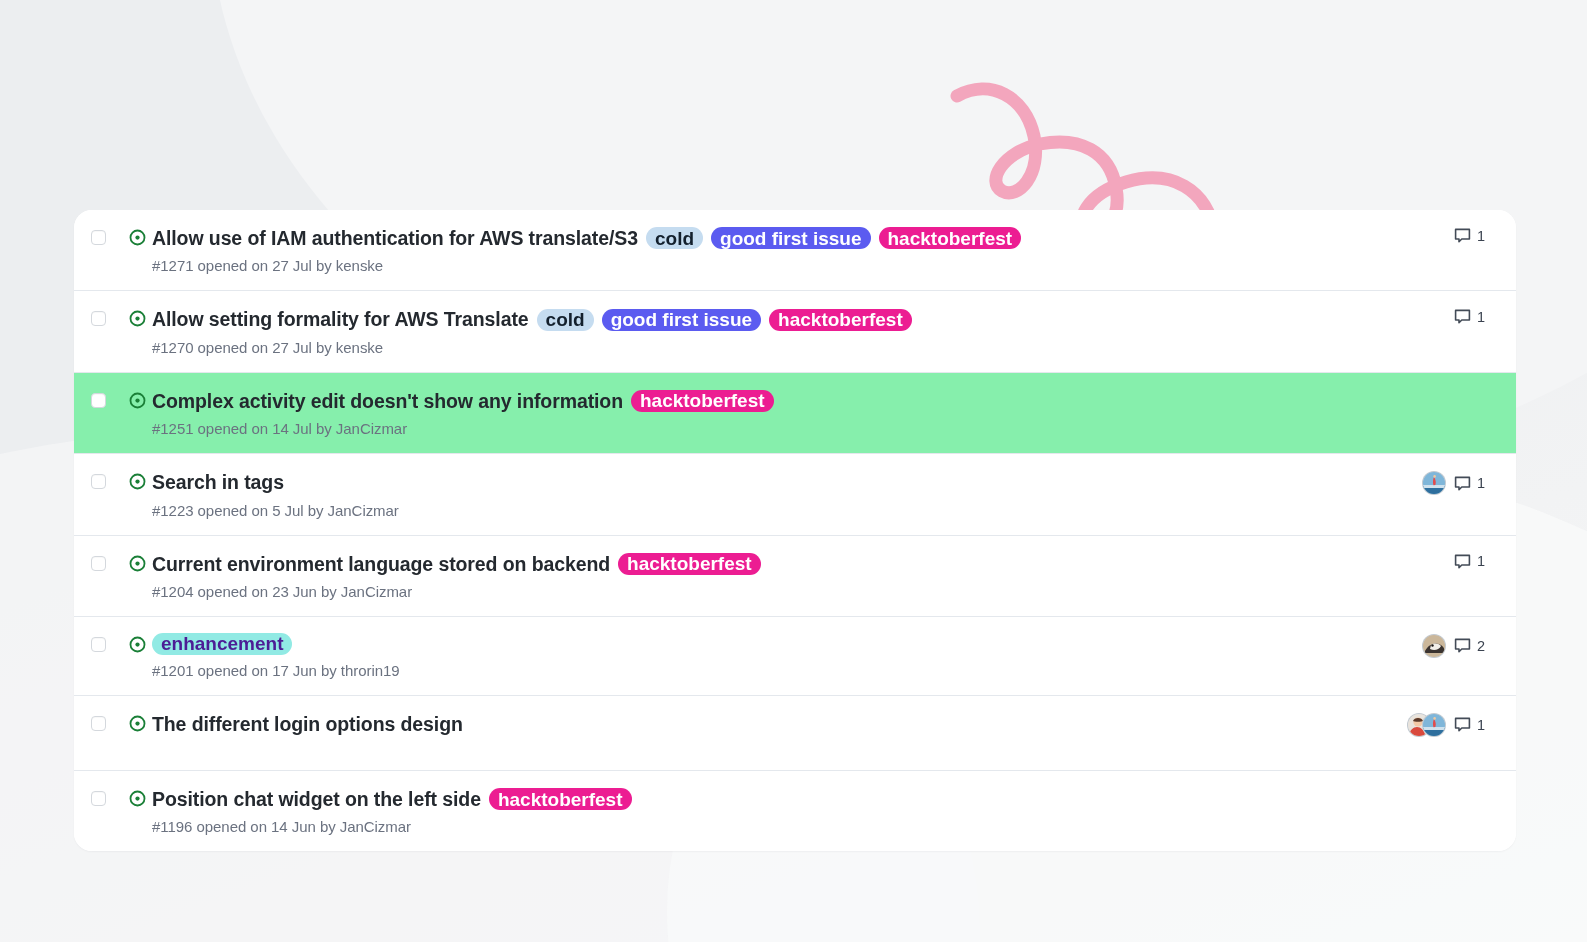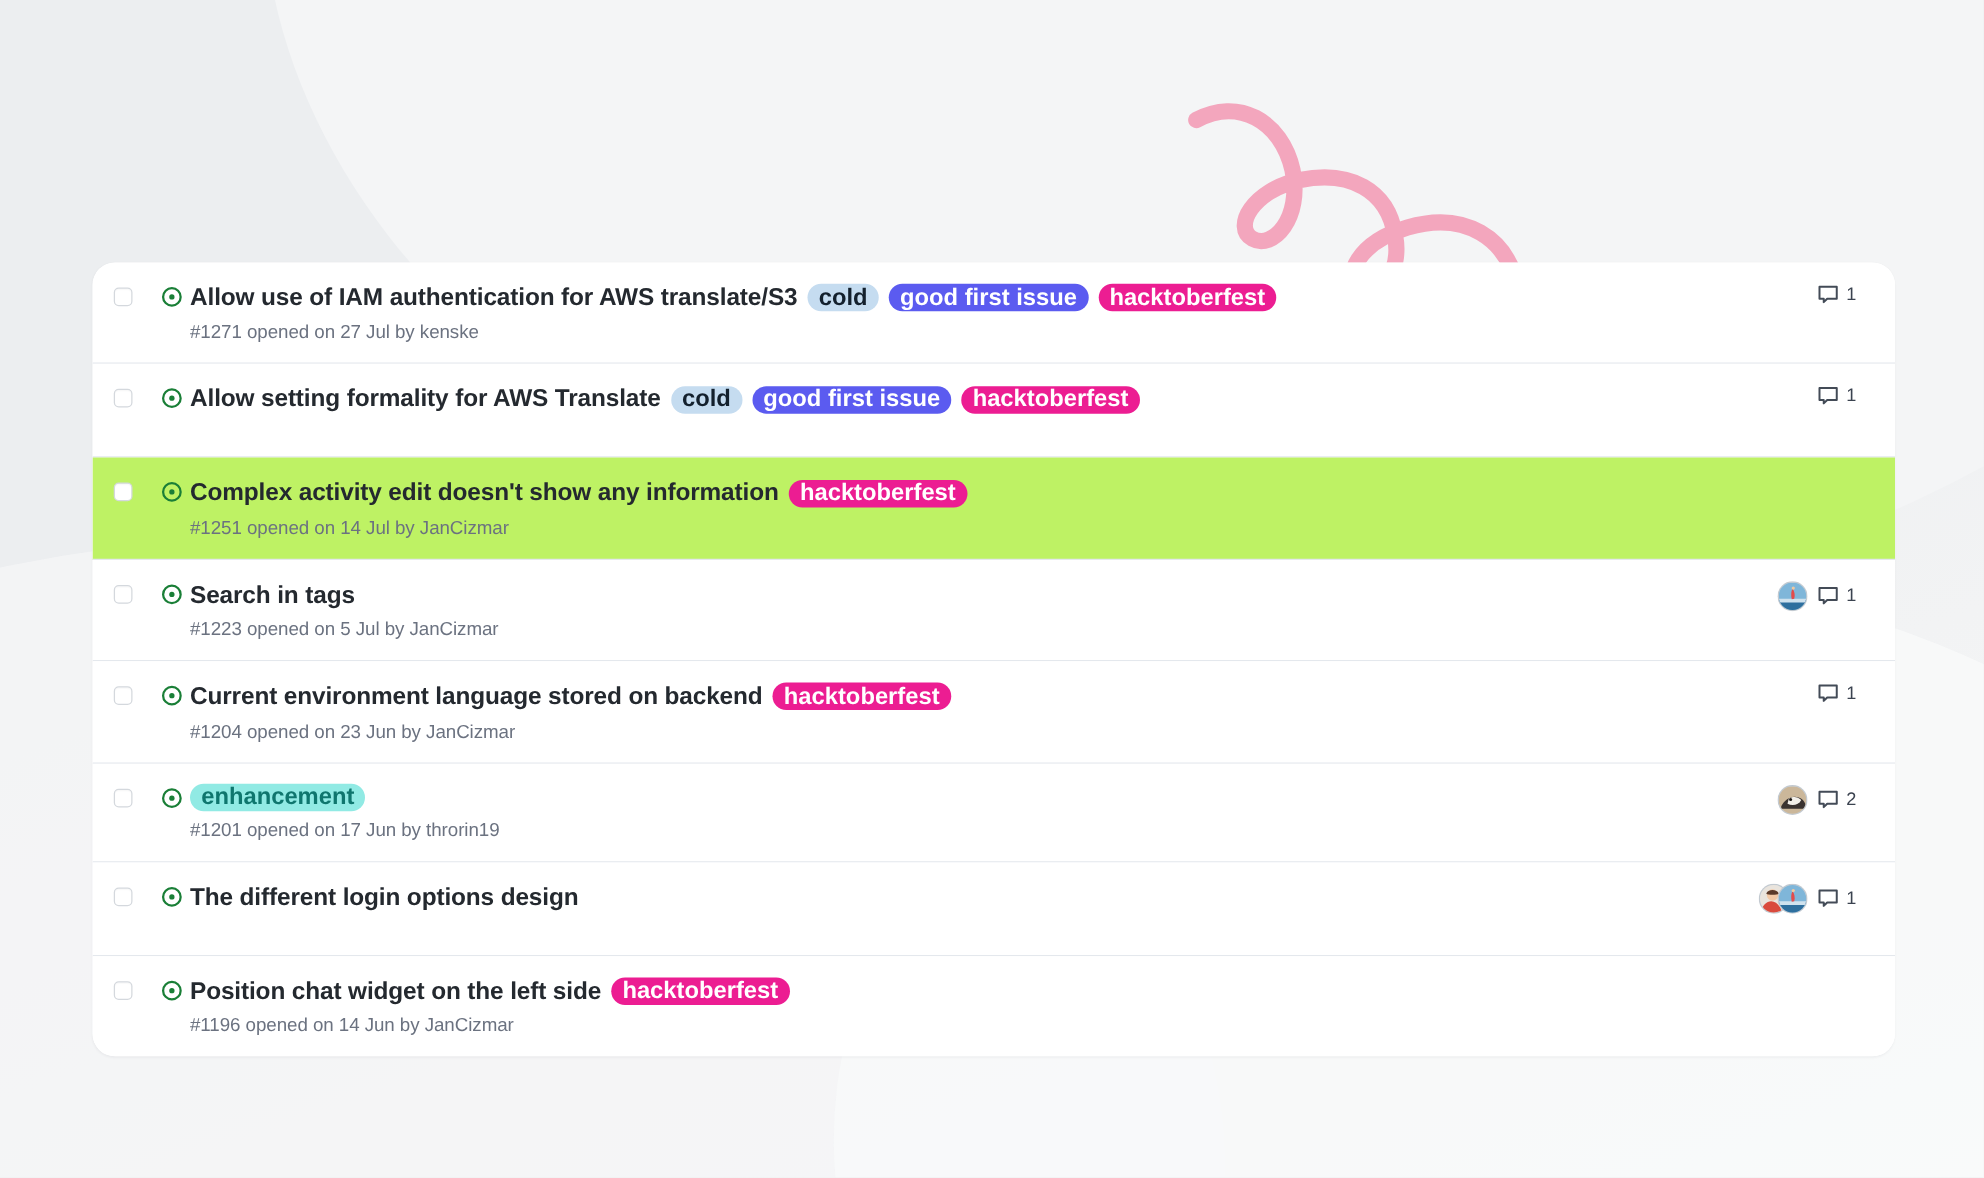--- a/index.html
+++ b/index.html
@@ -63,21 +63,21 @@
   .row {
     position: relative;
     display: flex;
     align-items: flex-start;
     padding: 16px 0 16px 0;
     border-bottom: 1px solid #e4e8ed;
     background: #ffffff;
     min-height: 75px;
   }
   .row:last-child { border-bottom: none; }
-  .row.hovered { background: #bef264; }
+  .row.hovered { background: #86efac; }
 
   .cb-cell {
     width: 48px;
     display: flex;
     justify-content: center;
     padding-top: 4px;
     flex: 0 0 48px;
   }
   .checkbox {
     width: 15px; height: 15px;
@@ -229,20 +229,21 @@
     </div>
     <div class="main-cell">
       <div class="title-line">
         <span class="issue-title">Allow setting formality for AWS Translate</span>
         <span class="labels-holder" style="display:inline-flex;gap:8px;align-items:center;">
               <span class="label" style="background: rgb(197, 220, 240); color: rgb(19, 32, 45);">cold</span>
               <span class="label" style="background: rgb(91, 91, 240); color: rgb(255, 255, 255);">good first issue</span>
               <span class="label" style="background: rgb(236, 29, 146); color: rgb(255, 255, 255);">hacktoberfest</span>
             </span>
       </div>
+      <div class="meta">#1270 opened on 27 Jul by kenske</div>
     </div>
     <div class="right-cell">
       <div class="avatars"></div>
       <div class="comment-cell">
         <svg width="17" height="17" viewBox="0 0 16 16">
           <path d="M1.5 2.25h13v9h-7.2l-2.6 2.6v-2.6H1.5z" fill="none" stroke="#434b57" stroke-width="1.5" stroke-linejoin="round"></path>
         </svg>
         <span class="comment-count">1</span>
       </div>
     </div>
@@ -346,21 +347,21 @@
     </div>
     <div class="state-cell">
       <svg width="17" height="17" viewBox="0 0 16 16">
         <circle cx="8" cy="8" r="6.6" fill="none" stroke="#1a7f37" stroke-width="1.7"></circle>
         <circle cx="8" cy="8" r="2" fill="#1a7f37"></circle>
       </svg>
     </div>
     <div class="main-cell">
       <div class="title-line">
         <span class="labels-holder" style="display:inline-flex;gap:8px;align-items:center;">
-              <span class="label" style="background: rgb(145, 234, 228); color: #0f766e;">enhancement</span>
+              <span class="label" style="background: rgb(145, 234, 228); color: #4c1d95;">enhancement</span>
             </span>
       </div>
       <div class="meta">#1201 opened on 17 Jun by throrin19</div>
     </div>
     <div class="right-cell">
       <div class="avatars">
             <span class="avatar"><svg viewBox="0 0 24 24" width="24" height="24">
                 <rect width="24" height="24" fill="#cbb79a"></rect>
                 <path d="M2 16c3-6 9-9 14-7 4 1.5 6 5 6 9H2z" fill="#3a3330"></path>
                 <path d="M8 10c3-2 7-2 10 1-2 4-7 5-11 3z" fill="#f2efe9"></path>

